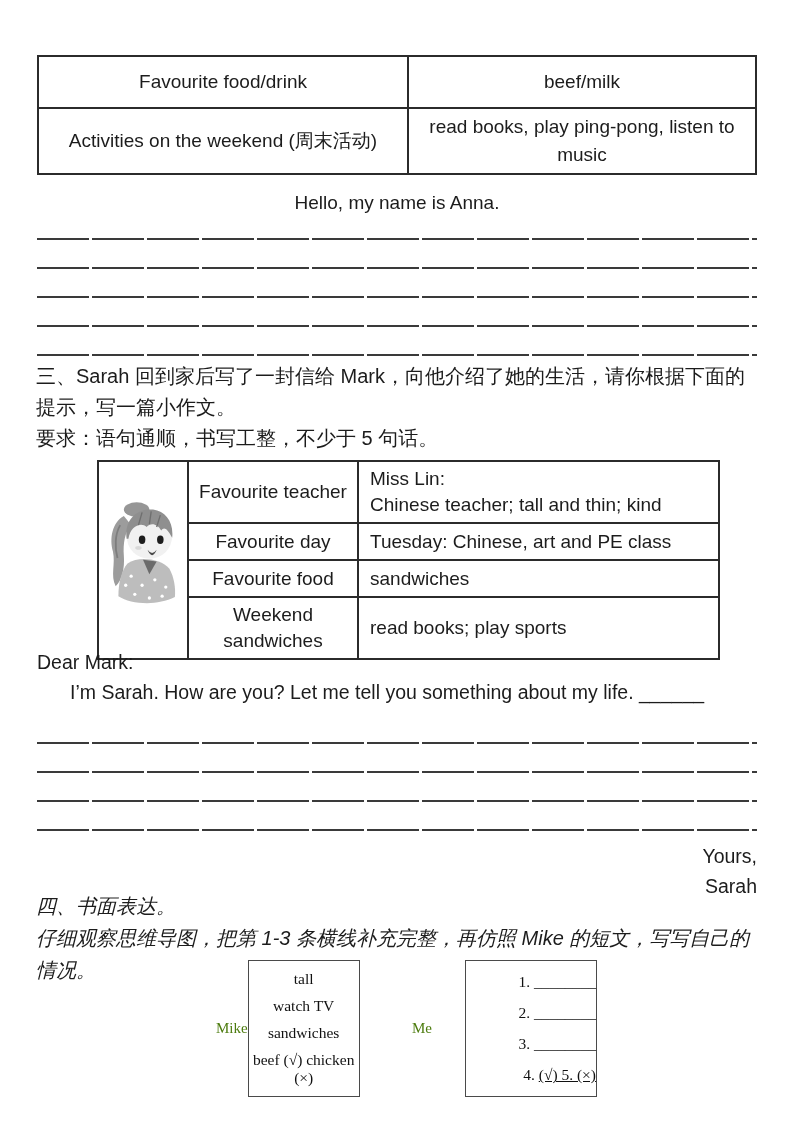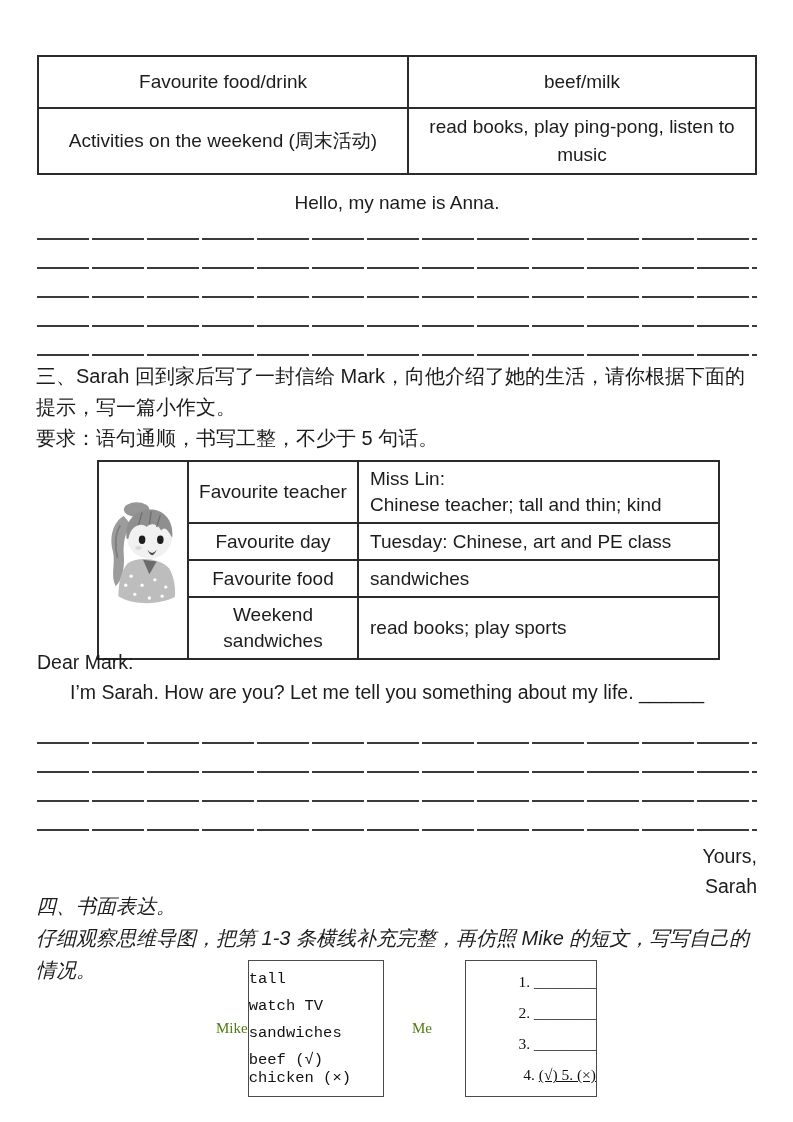--- a/index.html
+++ b/index.html
@@ -87,21 +87,21 @@
   .mindmap-mike{left:216px;}
   .mindmap-me{left:412px;}
   .mm-label{font-size:15px;color:#4d7c0f;}
   .mm-box{
     border:1px solid #4a4a4a;
     height:137px;
     display:flex;flex-direction:column;justify-content:space-around;
     padding:5px 0;box-sizing:border-box;
     font-size:15.5px;color:#111;
   }
-  .mm-box-mike{width:136px;text-align:left;font-family:Liberation Mono, monospace;}
+  .mm-box-mike{width:112px;text-align:center;}
   .mm-box-me{width:132px;text-align:right;padding-left:21px;margin-left:33px;}
   .mm-box-me .row4{margin-left:-9px;}
   .row4 .ul{text-decoration:underline;}
 </style>
 </head>
 <body>
 
 <div class="page">
 
   <table class="top-table">

